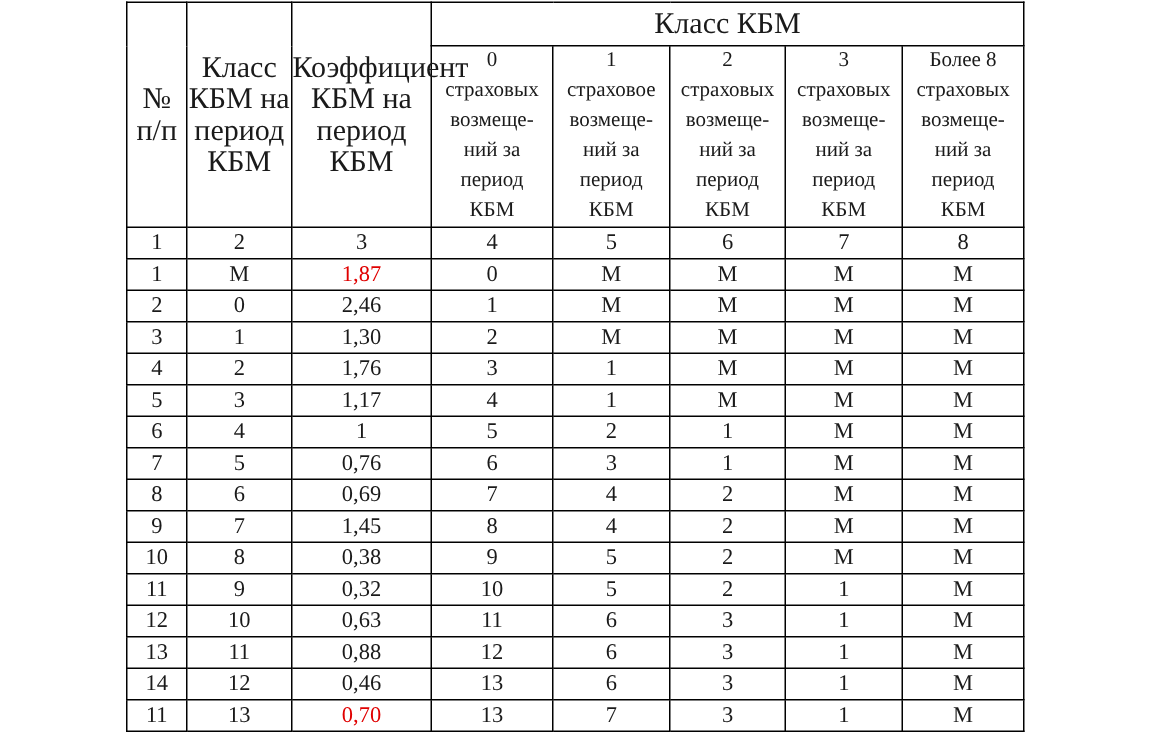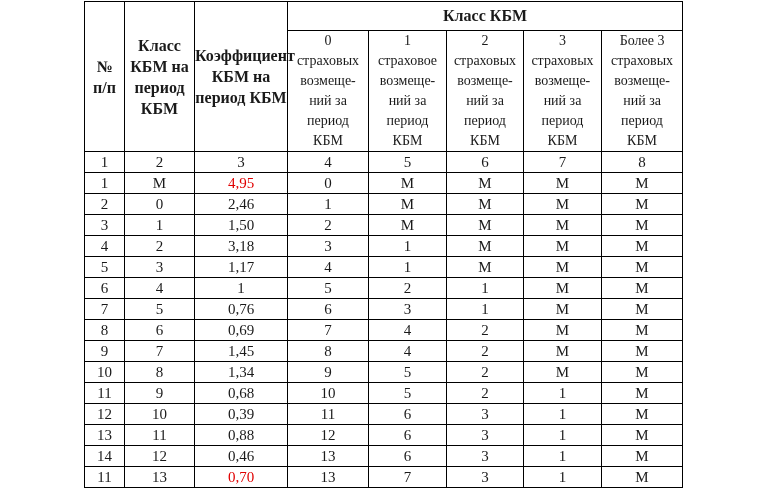--- a/index.html
+++ b/index.html
@@ -27,22 +27,22 @@
   table.kbm th, table.kbm td {
     border: 1px solid #000000;
     padding: 0;
     text-align: center;
     vertical-align: middle;
     font-weight: normal;
     background: #ffffff;
   }
   tr.title-row th {
     height: 28px;
-    font-weight: bold;
-    font-size: 16px;
+    font-weight: normal;
+    font-size: 20px;
   }
   tr.subheader-row th {
     height: 120px;
     font-size: 14px;
     line-height: 20px;
     white-space: pre-line;
   }
   th.corner-cell {
     font-size: 14.5px;
     line-height: 21px;
@@ -107,21 +107,21 @@
 возмеще-
 ний за
 период
 КБМ</th>
         <th>3
 страховых
 возмеще-
 ний за
 период
 КБМ</th>
-        <th>Более 3
+        <th>Более 8
 страховых
 возмеще-
 ний за
 период
 КБМ</th>
       </tr>
       <tr class="numbering-row">
         <td>1</td>
         <td>2</td>
         <td>3</td>
@@ -129,51 +129,51 @@
         <td>5</td>
         <td>6</td>
         <td>7</td>
         <td>8</td>
       </tr>
     </thead>
     <tbody id="table-body">
         <tr class="data-row">
           <td>1</td>
           <td>М</td>
-          <td class="red-value">4,95</td>
+          <td class="red-value">1,87</td>
           <td>0</td>
           <td>М</td>
           <td>М</td>
           <td>М</td>
           <td>М</td>
         </tr>
         <tr class="data-row">
           <td>2</td>
           <td>0</td>
           <td>2,46</td>
           <td>1</td>
           <td>М</td>
           <td>М</td>
           <td>М</td>
           <td>М</td>
         </tr>
         <tr class="data-row">
           <td>3</td>
           <td>1</td>
-          <td>1,50</td>
-          <td>2</td>
-          <td>М</td>
-          <td>М</td>
-          <td>М</td>
-          <td>М</td>
-        </tr>
-        <tr class="data-row">
-          <td>4</td>
-          <td>2</td>
-          <td>3,18</td>
+          <td>1,30</td>
+          <td>2</td>
+          <td>М</td>
+          <td>М</td>
+          <td>М</td>
+          <td>М</td>
+        </tr>
+        <tr class="data-row">
+          <td>4</td>
+          <td>2</td>
+          <td>1,76</td>
           <td>3</td>
           <td>1</td>
           <td>М</td>
           <td>М</td>
           <td>М</td>
         </tr>
         <tr class="data-row">
           <td>5</td>
           <td>3</td>
           <td>1,17</td>
@@ -219,41 +219,41 @@
           <td>1,45</td>
           <td>8</td>
           <td>4</td>
           <td>2</td>
           <td>М</td>
           <td>М</td>
         </tr>
         <tr class="data-row">
           <td>10</td>
           <td>8</td>
-          <td>1,34</td>
+          <td>0,38</td>
           <td>9</td>
           <td>5</td>
           <td>2</td>
           <td>М</td>
           <td>М</td>
         </tr>
         <tr class="data-row">
           <td>11</td>
           <td>9</td>
-          <td>0,68</td>
+          <td>0,32</td>
           <td>10</td>
           <td>5</td>
           <td>2</td>
           <td>1</td>
           <td>М</td>
         </tr>
         <tr class="data-row">
           <td>12</td>
           <td>10</td>
-          <td>0,39</td>
+          <td>0,63</td>
           <td>11</td>
           <td>6</td>
           <td>3</td>
           <td>1</td>
           <td>М</td>
         </tr>
         <tr class="data-row">
           <td>13</td>
           <td>11</td>
           <td>0,88</td>

